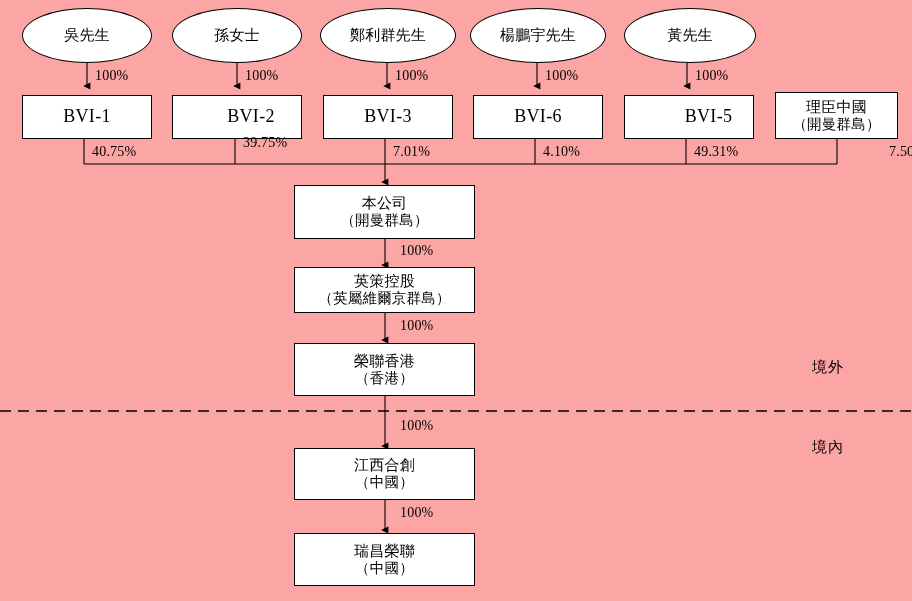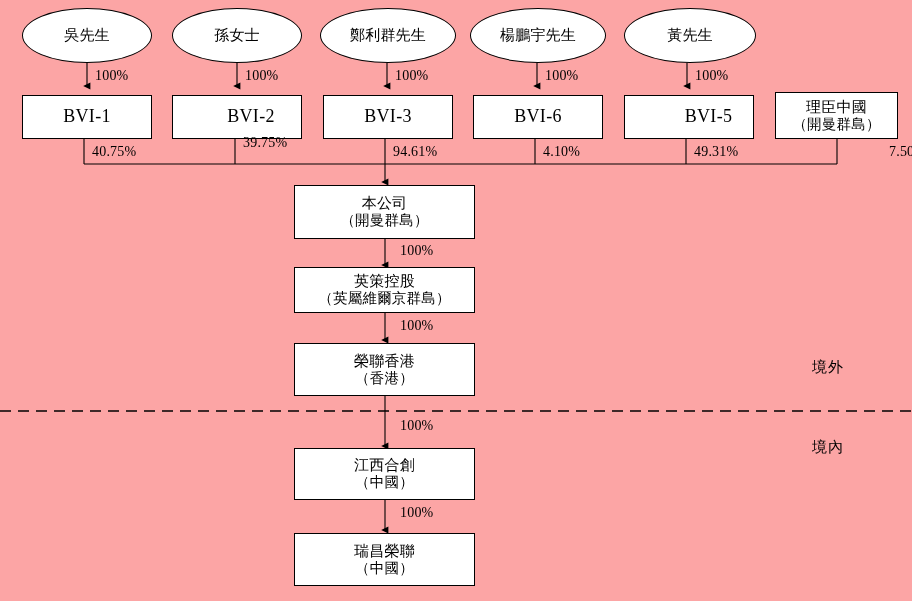--- a/index.html
+++ b/index.html
@@ -137,21 +137,21 @@
   <div class="node box bvi-label" style="left:624px; top:95px; width:130px; height:44px;padding-left:39px;">
     <span>BVI-5</span>
   </div>
   <div class="node box" style="left:775px; top:92px; width:123px; height:47px;">
     <span>理臣中國</span>
     <span class="ln2">（開曼群島）</span>
   </div>
 
   <div class="pct" style="left:92px;  top:144px;">40.75%</div>
   <div class="pct" style="left:243px; top:135px;">39.75%</div>
-  <div class="pct" style="left:393px; top:144px;">94.61%</div>
+  <div class="pct" style="left:393px; top:144px;">7.01%</div>
   <div class="pct" style="left:543px; top:144px;">4.10%</div>
   <div class="pct" style="left:694px; top:144px;">49.31%</div>
   <div class="pct" style="left:845px; top:144px;margin-left:44px;">7.50%</div>
 
   <div class="node box" style="left:294px; top:185px; width:181px; height:54px;">
     <span>本公司</span>
     <span class="ln2">（開曼群島）</span>
   </div>
   <div class="pct" style="left:400px; top:243px;">100%</div>
 

